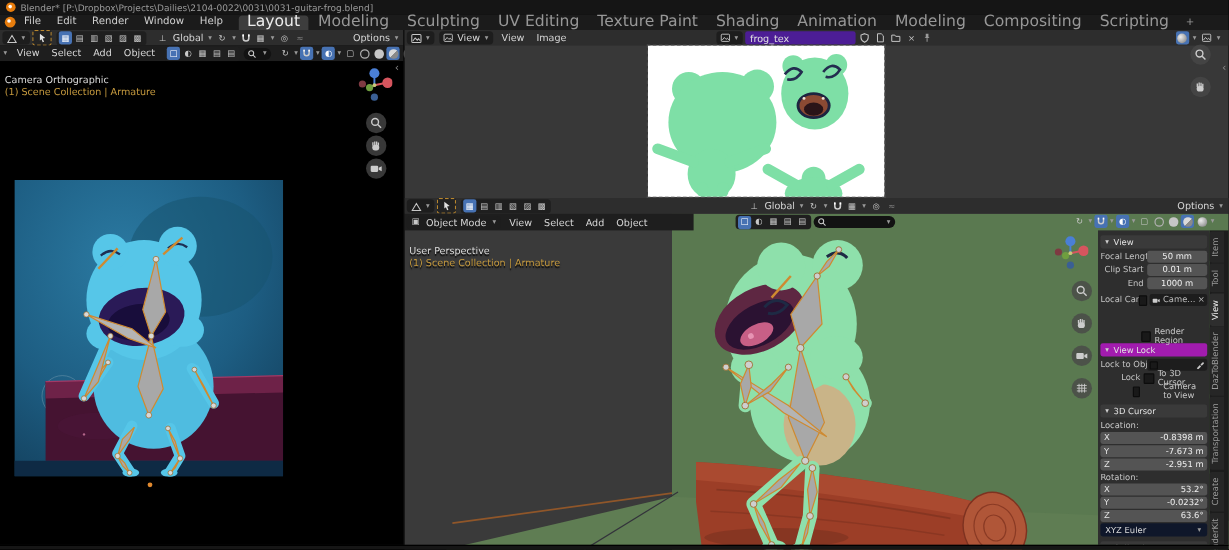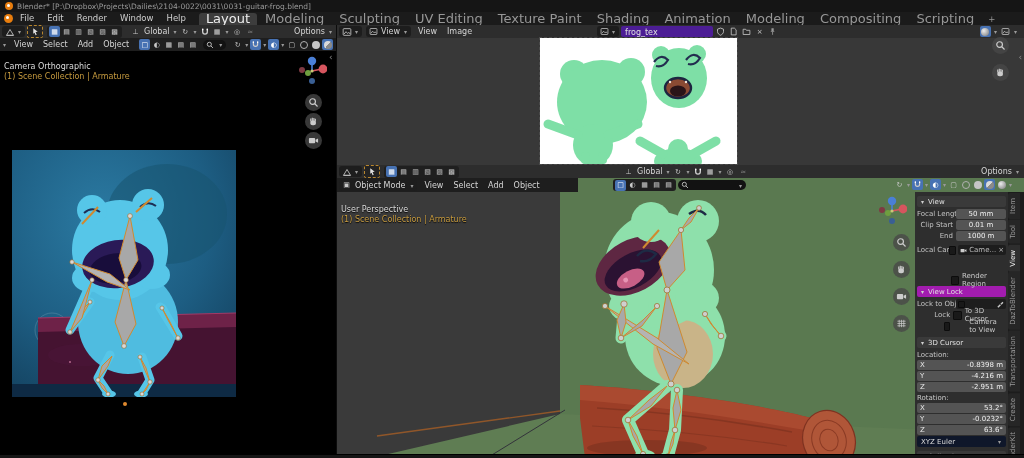--- a/index.html
+++ b/index.html
@@ -748,21 +748,21 @@
       <div style="height:9px;display:flex;align-items:center">Location:</div>
       <div class="np-row">
         <span class="np-axis">
             <span class="ax">X</span>
             <span class="axv">-0.8398 m</span>
           </span>
       </div>
       <div class="np-row">
         <span class="np-axis">
             <span class="ax">Y</span>
-            <span class="axv">-4.216 m</span>
+            <span class="axv">-7.673 m</span>
           </span>
       </div>
       <div class="np-row">
         <span class="np-axis">
             <span class="ax">Z</span>
             <span class="axv">-2.951 m</span>
           </span>
       </div>
 
       <div style="height:9px;display:flex;align-items:center">Rotation:</div>

